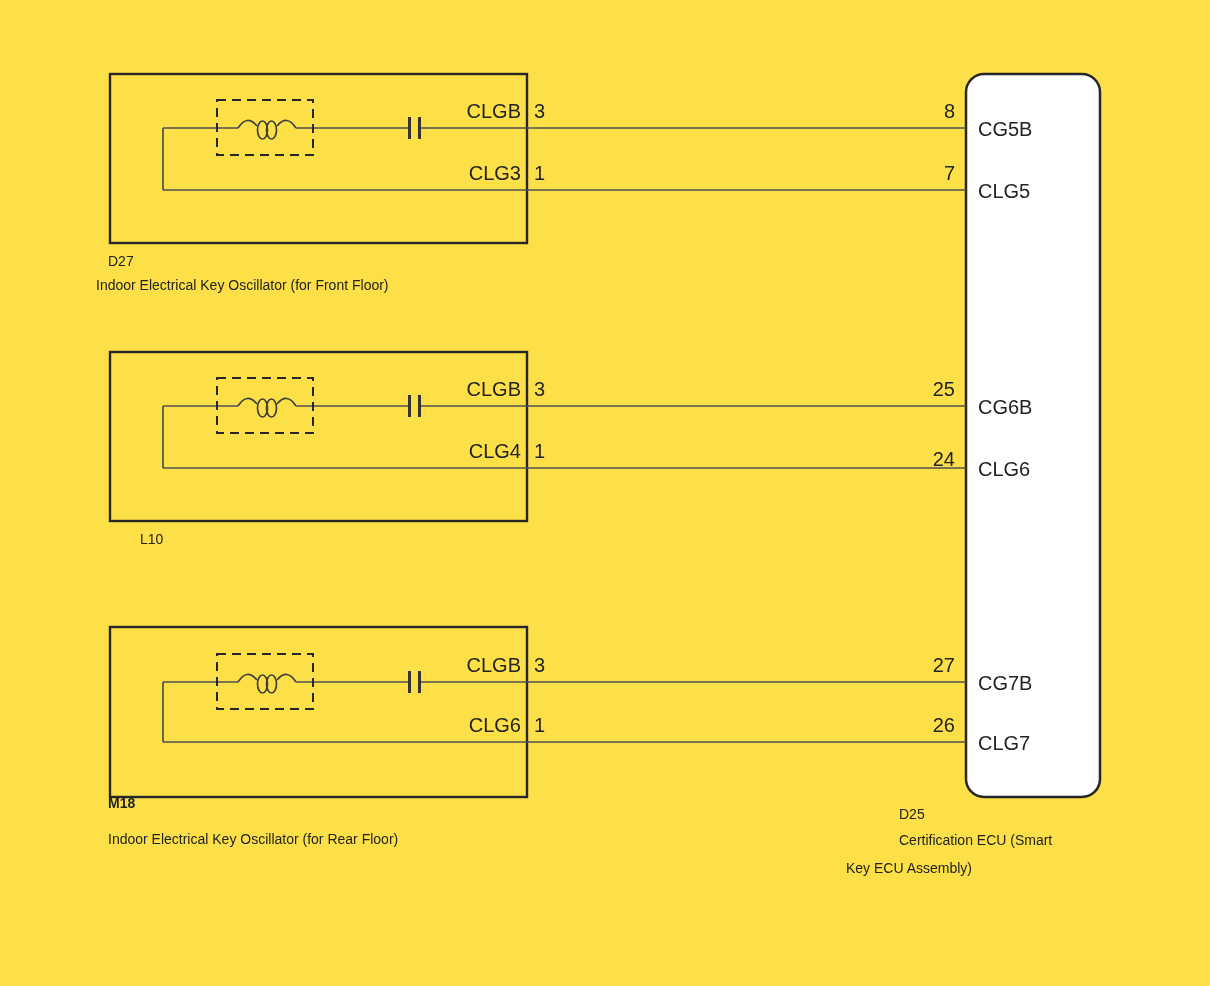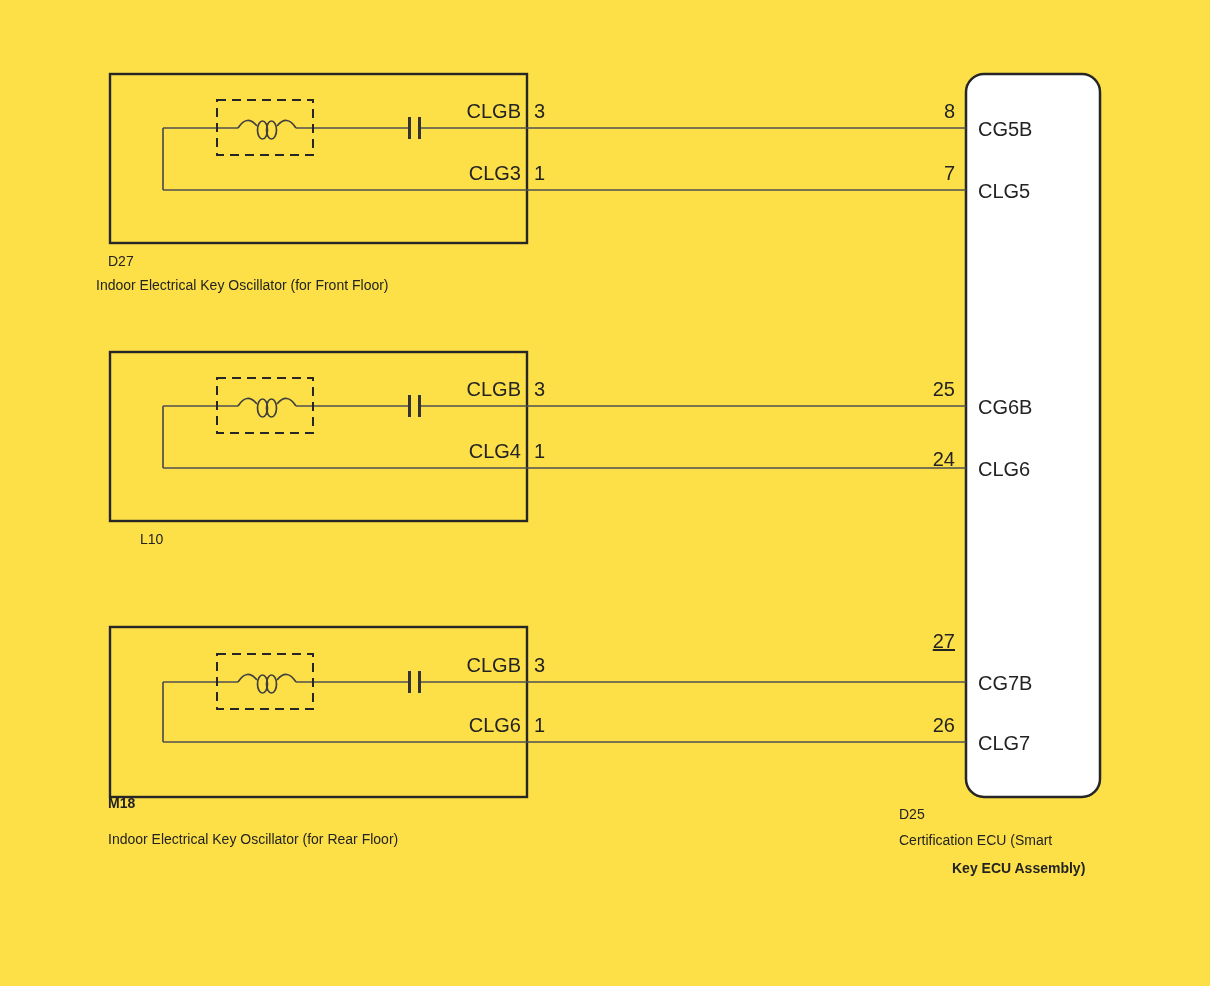--- a/index.html
+++ b/index.html
@@ -98,24 +98,24 @@
   <div class="t pin ra" style="left:875px;top:379px;width:80px;">25</div>
   <div class="t pin" style="left:978px;top:397px;">CG6B</div>
   <div class="t pin ra" style="left:875px;top:441px;width:80px;margin-top:8px;">24</div>
   <div class="t pin" style="left:978px;top:459px;">CLG6</div>
   <div class="t" style="left:108px;top:529px;margin-left:32px;">L10</div>
 
   <div class="t pin ra" style="left:391px;top:655px;width:130px;">CLGB</div>
   <div class="t pin" style="left:534px;top:655px;">3</div>
   <div class="t pin ra" style="left:391px;top:715px;width:130px;">CLG6</div>
   <div class="t pin" style="left:534px;top:715px;">1</div>
-  <div class="t pin ra" style="left:875px;top:631px;width:80px;text-decoration:underline;">27</div>
+  <div class="t pin ra" style="left:875px;top:655px;width:80px;">27</div>
   <div class="t pin" style="left:978px;top:673px;">CG7B</div>
   <div class="t pin ra" style="left:875px;top:715px;width:80px;">26</div>
   <div class="t pin" style="left:978px;top:733px;">CLG7</div>
   <div class="t" style="left:108px;top:793px;font-weight:bold;">M18</div>
   <div class="t" style="left:108px;top:829px;">Indoor Electrical Key Oscillator (for Rear Floor)</div>
 
   <div class="t" style="left:899px;top:804px;">D25</div>
   <div class="t" style="left:899px;top:830px;">Certification ECU (Smart</div>
-  <div class="t" style="left:952px;top:858px;font-weight:bold;">Key ECU Assembly)</div>
+  <div class="t" style="left:846px;top:858px;">Key ECU Assembly)</div>
 
 </div>
 
 </body></html>

